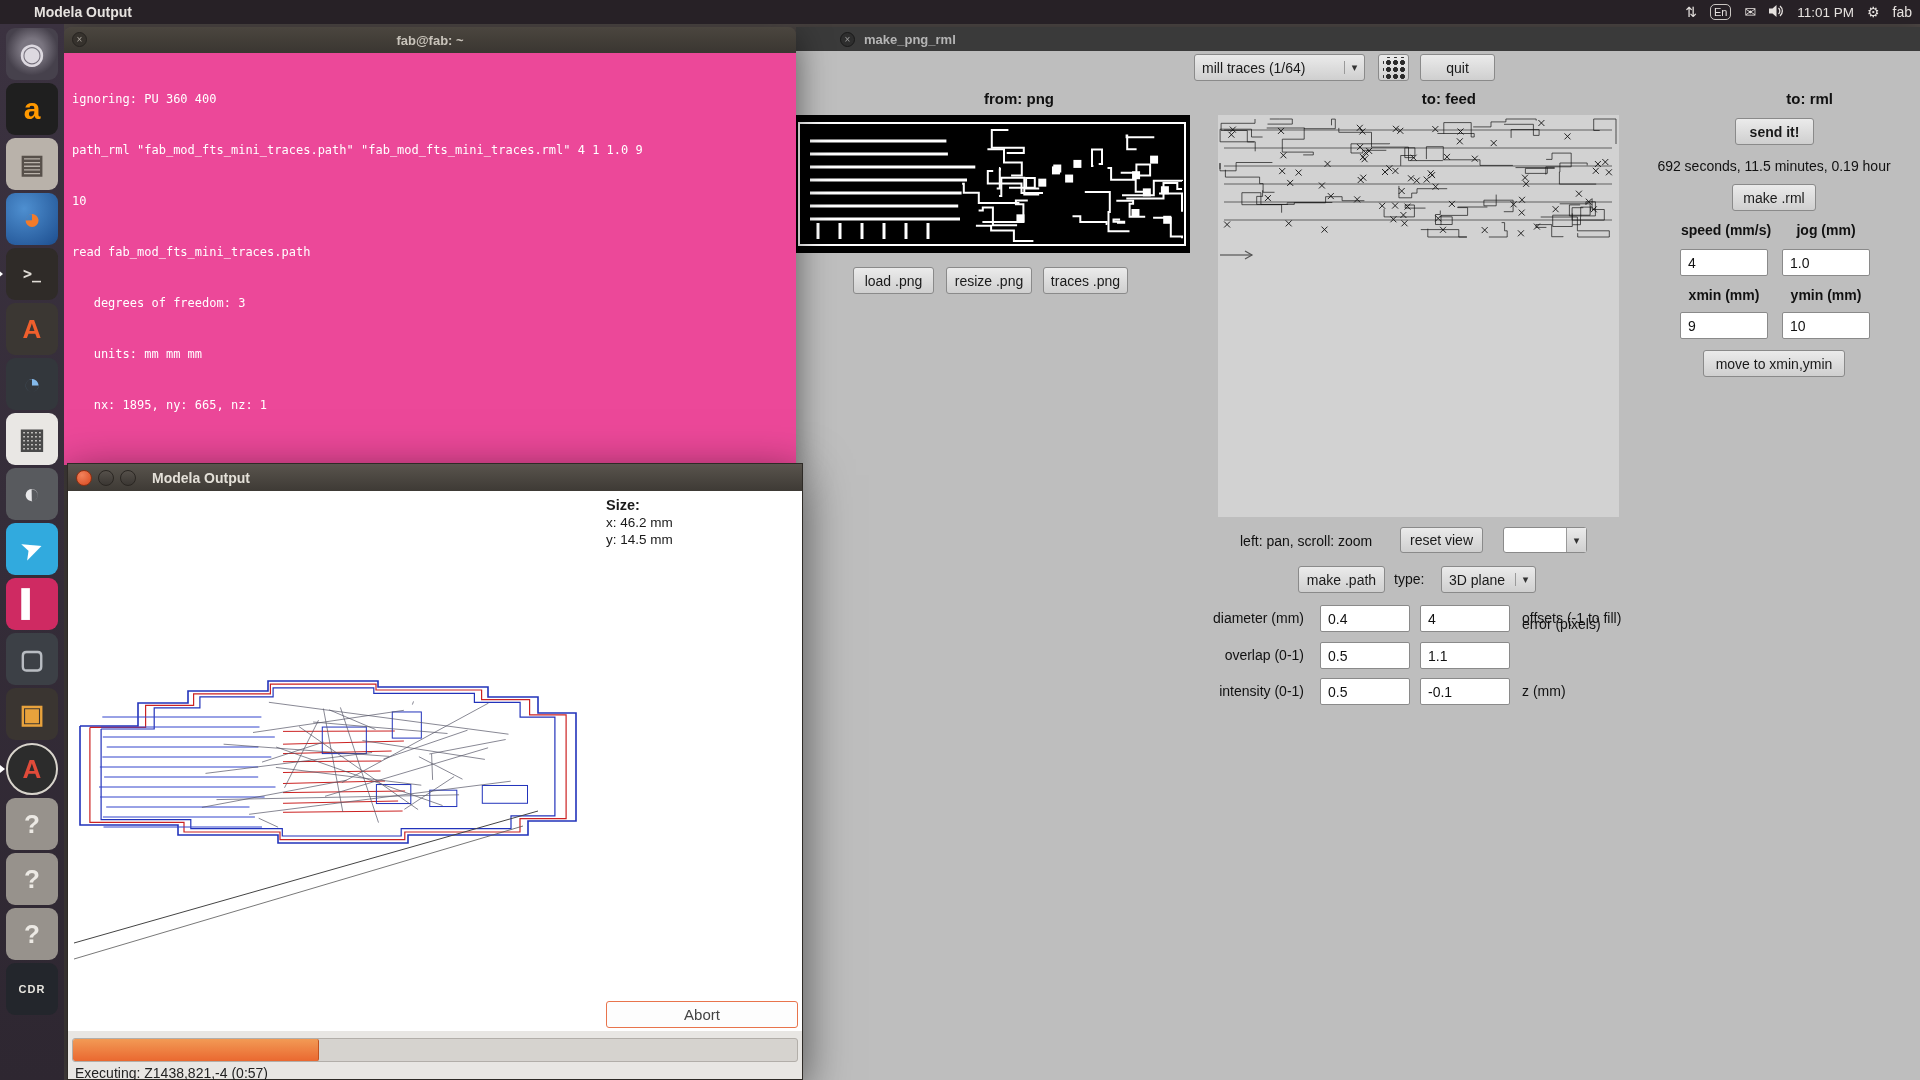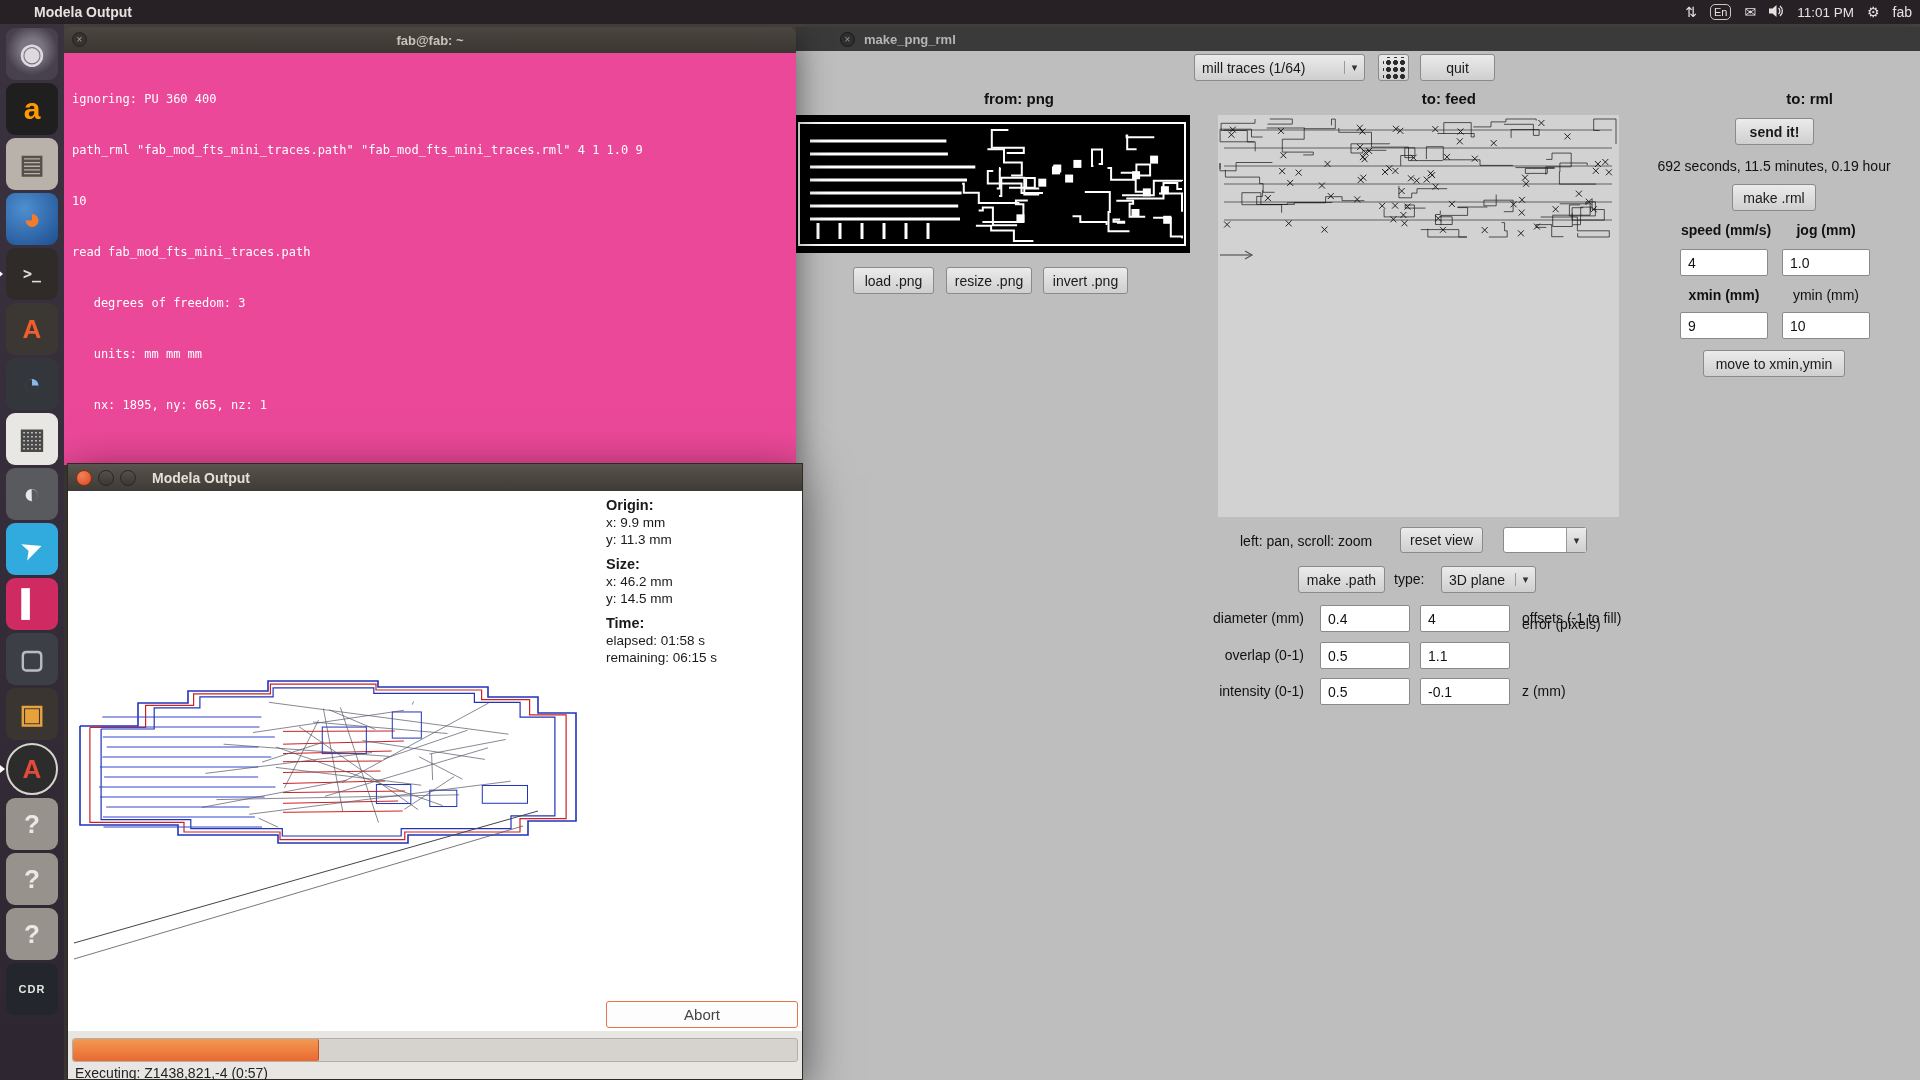--- a/index.html
+++ b/index.html
@@ -224,21 +224,21 @@
         <rect x="336.0613661631942" y="56.21189406467602" width="8" height="8" fill="#fff"></rect>
         <rect x="364.9132618494332" y="71.23070379998535" width="8" height="8" fill="#fff"></rect>
         <rect x="257.2629049234092" y="49.533076284918934" width="8" height="8" fill="#fff"></rect>
         <rect x="277.40812765434384" y="44.911982014775276" width="8" height="8" fill="#fff"></rect>
         <rect x="346.8381013069302" y="73.37038945779204" width="8" height="8" fill="#fff"></rect>
         <rect x="367.2079839091748" y="100.78249224135652" width="8" height="8" fill="#fff"></rect>
         <rect x="269.1272084414959" y="59.554273231420666" width="8" height="8" fill="#fff"></rect>
       </svg>
     <div class="fw-abs btn" style="left:57px;top:240px;width:81px;height:27px">load .png</div>
     <div class="fw-abs btn" style="left:150px;top:240px;width:86px;height:27px">resize .png</div>
-    <div class="fw-abs btn" style="left:247px;top:240px;width:85px;height:27px">invert .png</div>
+    <div class="fw-abs btn" style="left:247px;top:240px;width:85px;height:27px">traces .png</div>
 
     <div class="fw-abs seclabel" style="left:560px;top:63px;width:120px">to: feed</div>
     <svg id="path-preview" class="fw-abs" style="left:422px;top:88px" width="401" height="402" viewBox="0 0 401 402">
         <polyline points="6.0,15.0 394.0,15.0" fill="none" stroke="#161616" stroke-width="0.6"></polyline>
         <polyline points="6.0,33.0 394.0,33.0" fill="none" stroke="#161616" stroke-width="0.6"></polyline>
         <polyline points="6.0,51.0 394.0,51.0" fill="none" stroke="#161616" stroke-width="0.6"></polyline>
         <polyline points="6.0,69.0 394.0,69.0" fill="none" stroke="#161616" stroke-width="0.6"></polyline>
         <polyline points="6.0,87.0 394.0,87.0" fill="none" stroke="#161616" stroke-width="0.6"></polyline>
         <polyline points="6.0,105.0 394.0,105.0" fill="none" stroke="#161616" stroke-width="0.6"></polyline>
         <polyline points="224.9,45.6 190.5,45.6 190.5,32.1 153.5,32.1 153.5,17.3 120.8,17.3 120.8,12.9" fill="none" stroke="#161616" stroke-width="0.7"></polyline>
@@ -448,21 +448,21 @@
 
     <div class="fw-abs seclabel" style="left:917px;top:63px;width:120px">to: rml</div>
     <div class="fw-abs btn" style="left:939px;top:91px;width:79px;height:27px;font-weight:bold">send it!</div>
     <div class="fw-abs flabel" style="left:848px;top:131px;width:260px;text-align:center">692 seconds, 11.5 minutes, 0.19 hour</div>
     <div class="fw-abs btn" style="left:936px;top:157px;width:84px;height:27px">make .rml</div>
     <div class="fw-abs flabel" style="left:884px;top:195px;width:92px;text-align:center;font-weight:bold">speed (mm/s)</div>
     <div class="fw-abs flabel" style="left:986px;top:195px;width:88px;text-align:center;font-weight:bold">jog (mm)</div>
     <div class="fw-abs inputbox" style="left:884px;top:222px;width:88px;height:27px">4</div>
     <div class="fw-abs inputbox" style="left:986px;top:222px;width:88px;height:27px">1.0</div>
     <div class="fw-abs flabel" style="left:884px;top:260px;width:88px;text-align:center;font-weight:bold">xmin (mm)</div>
-    <div class="fw-abs flabel" style="left:986px;top:260px;width:88px;text-align:center;font-weight:normal">ymin (mm)</div>
+    <div class="fw-abs flabel" style="left:986px;top:260px;width:88px;text-align:center;font-weight:bold">ymin (mm)</div>
     <div class="fw-abs inputbox" style="left:884px;top:285px;width:88px;height:27px">9</div>
     <div class="fw-abs inputbox" style="left:986px;top:285px;width:88px;height:27px">10</div>
     <div class="fw-abs btn" style="left:907px;top:323px;width:142px;height:27px">move to xmin,ymin</div>
   </div>
 
   <div id="terminal-window">
     <div id="terminal-titlebar">
       <span class="term-close">×</span>
       <span>fab@fab: ~</span>
     </div>
@@ -556,34 +556,24 @@
             <polyline points="416.9,268.4 294.4,249.5" fill="none" stroke="#556" stroke-width="0.7"></polyline>
             <polyline points="250.5,229.2 216.5,296.8" fill="none" stroke="#556" stroke-width="0.7"></polyline>
             <polyline points="278.5,289.2 133.9,316.4" fill="none" stroke="#556" stroke-width="0.7"></polyline>
             <polyline points="350.9,265.7 394.5,288.2" fill="none" stroke="#556" stroke-width="0.7"></polyline>
             <polyline points="374.5,314.5 208.1,256.0" fill="none" stroke="#556" stroke-width="0.7"></polyline>
             <polyline points="470.0,320.0 6.0,452.0" fill="none" stroke="#444" stroke-width="1"></polyline>
             <polyline points="455.0,335.0 6.0,468.0" fill="none" stroke="#555" stroke-width="0.8"></polyline>
           </svg>
         <div class="mw-info">
           <div class="mi-g">
-            <div class="mi-h">Origin:</div>
-            <div class="mi-l">x: 9.9 mm</div>
-            <div class="mi-l">y: 11.3 mm</div>
-          </div>
-          <div class="mi-g">
             <div class="mi-h">Size:</div>
             <div class="mi-l">x: 46.2 mm</div>
             <div class="mi-l">y: 14.5 mm</div>
           </div>
-          <div class="mi-g">
-            <div class="mi-h">Time:</div>
-            <div class="mi-l">elapsed: 01:58 s</div>
-            <div class="mi-l">remaining: 06:15 s</div>
-          </div>
         </div>
         <button class="abort">Abort</button>
       </div>
       <div class="mw-progress">
         <div class="mw-progress-fill" style="width: 34%;"></div>
       </div>
       <div class="mw-status">Executing: Z1438,821,-4 (0:57)</div>
     </div>
   </div>
 

